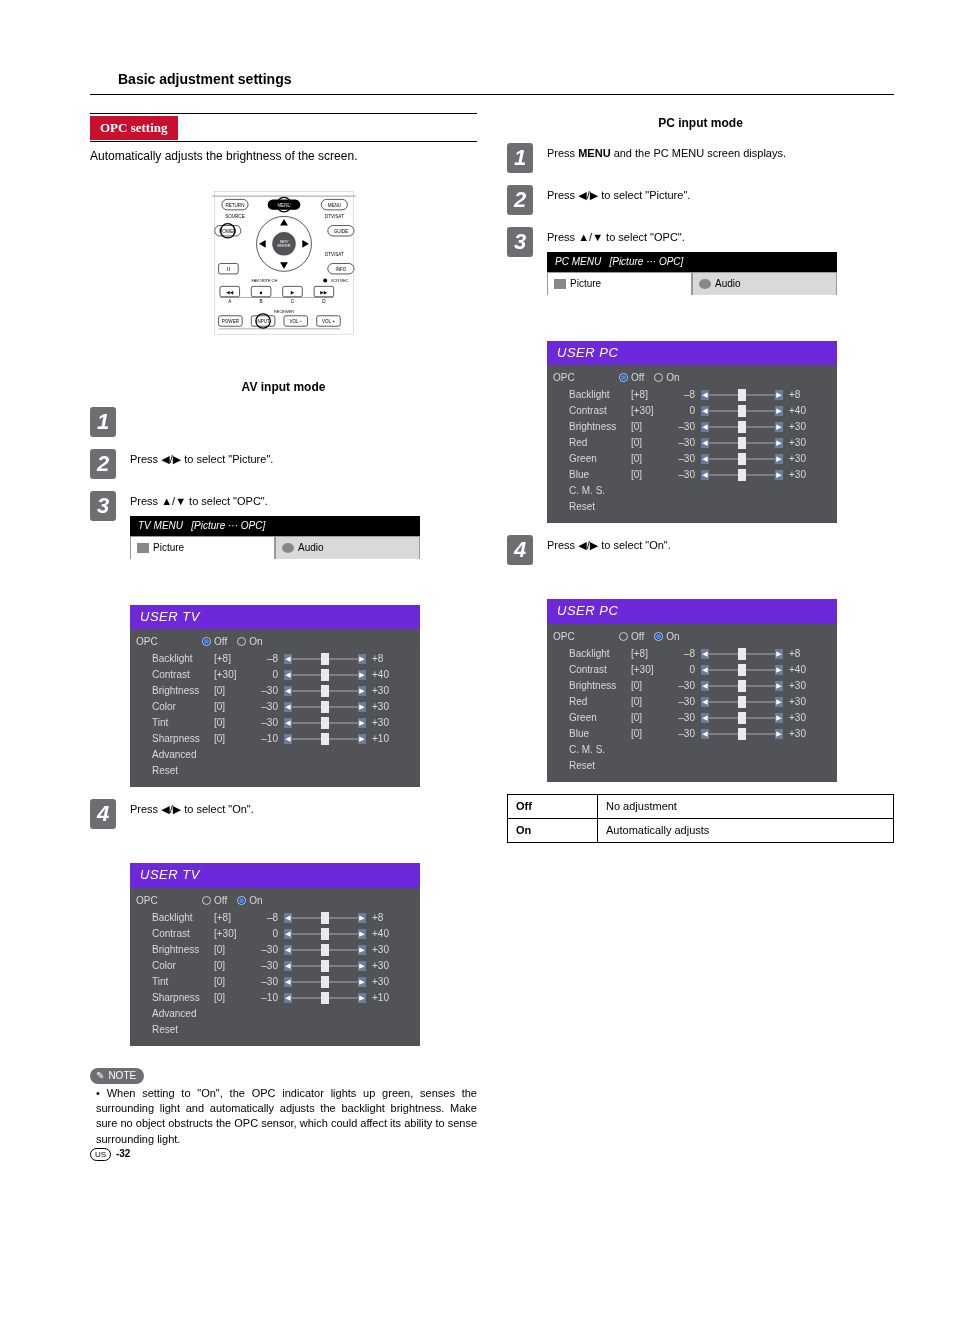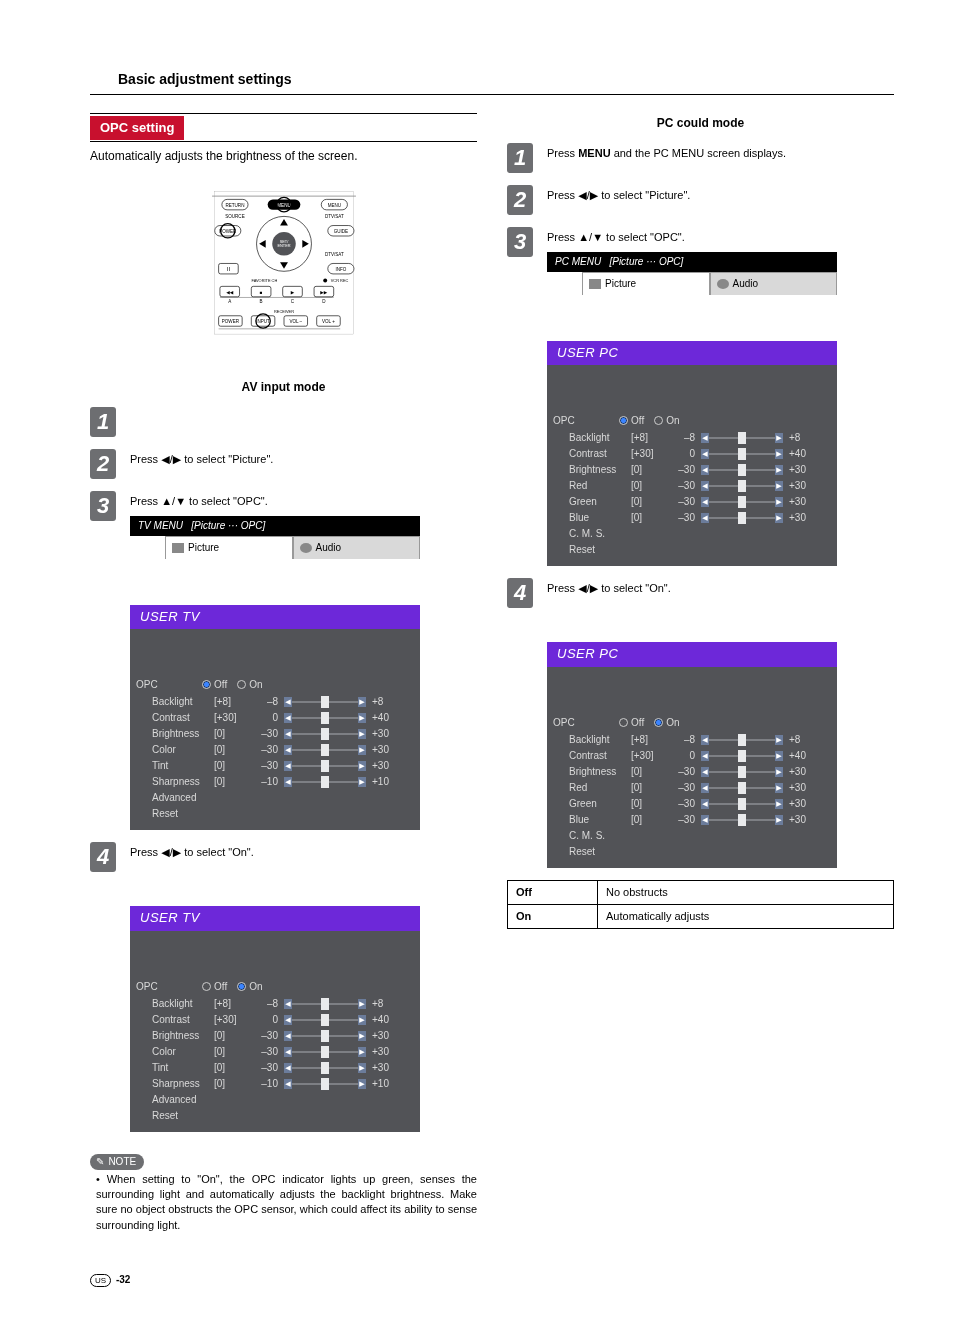--- a/index.html
+++ b/index.html
@@ -13,20 +13,21 @@
     line-height: 1.4;
   }
   .page-title { font-weight: bold; font-size: 14px; margin-bottom: 4px; padding-left: 28px; }
   .hr { border-top: 1px solid #000; margin-bottom: 18px; }
   .two-col { display: flex; gap: 30px; }
   .col { flex: 1; min-width: 0; }
   .section-head-bar {
     background: #c8102e; color: #fff; font-weight: bold;
     padding: 3px 10px; display: inline-block;
     font-size: 13px;
+    font-family: Liberation Serif, serif;
   }
   .head-row { border-top:1px solid #000; border-bottom:1px solid #000; padding:2px 0 1px; margin-bottom:4px;}
   .intro { margin-top: 6px; margin-bottom: 10px; }
 
   .remote {
     width: 170px; margin: 0 auto 14px; position: relative; height: 190px;
   }
   .remote svg { display:block; }
 
   .sub-bold { text-align: center; font-weight: bold; margin:6px 0 12px; }
@@ -37,27 +38,27 @@
     font-weight:bold; font-size:22px; display:flex; align-items:center;
     justify-content:center; border-radius:3px; font-style:italic;
     flex-shrink:0;
   }
   .step-body { flex:1; padding-top:3px; }
   .step-body .txt { font-size:11px; margin-bottom:4px; }
   .step-body .txt b { font-weight:bold; }
 
   .menu-panel { width:290px; font-size:10px; margin-top:6px; }
   .menu-titlebar { background:#000; color:#fff; padding:3px 8px; font-style:italic; font-size:10px;}
-  .menu-tabs { display:flex; background:#ef4444;margin-left:35px; }
+  .menu-tabs { display:flex; background:#ef4444; }
   .menu-tab { flex:1; padding:4px 6px; display:flex; align-items:center; gap:4px; font-size:10px; }
   .menu-tab.act { background:#fff; border:1px solid #999; border-bottom:none;}
   .menu-tab.inact{ background:#d9d9d9; border:1px solid #999; border-bottom:none;align-items:center;}
   .menu-sub { background:#6d28d9; color:#fff; padding:3px 10px; font-style:italic; font-size:13px; letter-spacing:0.5px;margin-top:46px;}
   .menu-body { background:#525357; color:#d9d9d9; padding:4px 6px 8px; }
-  .opc-row { display:flex; align-items:center; gap:10px; padding:2px 0; font-size:10px;margin-top:43px;}
+  .opc-row { display:flex; align-items:center; gap:10px; padding:2px 0; font-size:10px;}
   .radio { width:9px; height:9px; border-radius:50%; border:1px solid #ccc; display:inline-block; margin-right:3px; vertical-align:-1px;}
   .radio.filled { background: radial-gradient(circle,#3b84ff 45%, #1d3c6e 46%); }
   .param-row { display:flex; align-items:center; gap:6px; padding:1px 16px; font-size:10px;}
   .p-name { width:56px; }
   .p-def  { width:32px; text-align:left; }
   .p-min  { width:26px; text-align:right; }
   .slider { flex:1; height:12px; position:relative; display:flex; align-items:center;}
   .slider .bar{ position:absolute; left:8px; right:8px; top:5px; height:2px; background:#7d7f84;}
   .slider .tick{ position:absolute; top:1px; width:2px; height:10px; background:#cfd0d4; left:50%; transform:translateX(-50%);}
   .slider .btn{ width:8px; height:10px; background:#6b7c9b; display:flex; align-items:center; justify-content:center; color:#fff; font-size:7px; z-index:2;}
@@ -68,21 +69,21 @@
     display:inline-flex; align-items:center; background:#6d6e71; color:#fff;
     border-radius:10px; padding:1px 8px 1px 6px; font-size:10px; gap:4px; margin:10px 0 2px;
   }
   .note-text { font-size:11px; margin-left:6px; text-align:justify; }
 
   .desc-table { border-collapse:collapse; width:100%; margin-top:8px; }
   .desc-table th, .desc-table td { border:1px solid #000; padding:4px 8px; font-size:11px; text-align:left; vertical-align:middle;}
   .desc-table th { color:#c8102e; font-weight:bold; text-align:center;}
   .desc-table td.k { font-weight:bold; width:90px;}
 
-  .footer { position:relative; margin-top:40px; font-size:10px;}
+  .footer { position:relative; font-size:10px;}
   .footer .pg { font-weight:bold; }
   .footer .us { border:1px solid #000; border-radius:8px; padding:0 4px; font-size:8px; display:inline-block; margin-right:2px;}
 
   .arrow { font-family: Arial; }
 
   
   .tab-ico { width:12px; height:10px; background:#888; display:inline-block;}
   .tab-ico.aud{ border-radius:50%;}
 </style>
 </head>
@@ -413,21 +414,21 @@
     </div>
     <div class="note-text">
       <span>•</span>
       <span>When setting to "On", the OPC indicator lights up green, senses the surrounding light and automatically adjusts the backlight brightness. Make sure no object obstructs the OPC sensor, which could affect its ability to sense surrounding light.</span>
     </div>
 
   </div>
 
   <div class="col">
 
-    <div class="sub-bold" style="margin-top:2px">PC could mode</div>
+    <div class="sub-bold" style="margin-top:2px">PC input mode</div>
 
     <div class="step-row">
       <div class="step-num">1</div>
       <div class="step-body">
           <div class="txt">
         <span>Press </span><b>MENU</b><span> and the PC MENU screen displays.</span>
       </div>
         </div>
     </div>
 
@@ -648,21 +649,21 @@
               </div>
             </div>
           </div>
       </div>
     </div>
 
     <table class="desc-table">
       <tbody>
       <tr>
         <td class="k">Off</td>
-        <td>No obstructs</td>
+        <td>No adjustment</td>
       </tr>
       <tr>
         <td class="k">On</td>
         <td>Automatically adjusts</td>
       </tr>
     </tbody>
       </table>
 
   </div>
 </div>

